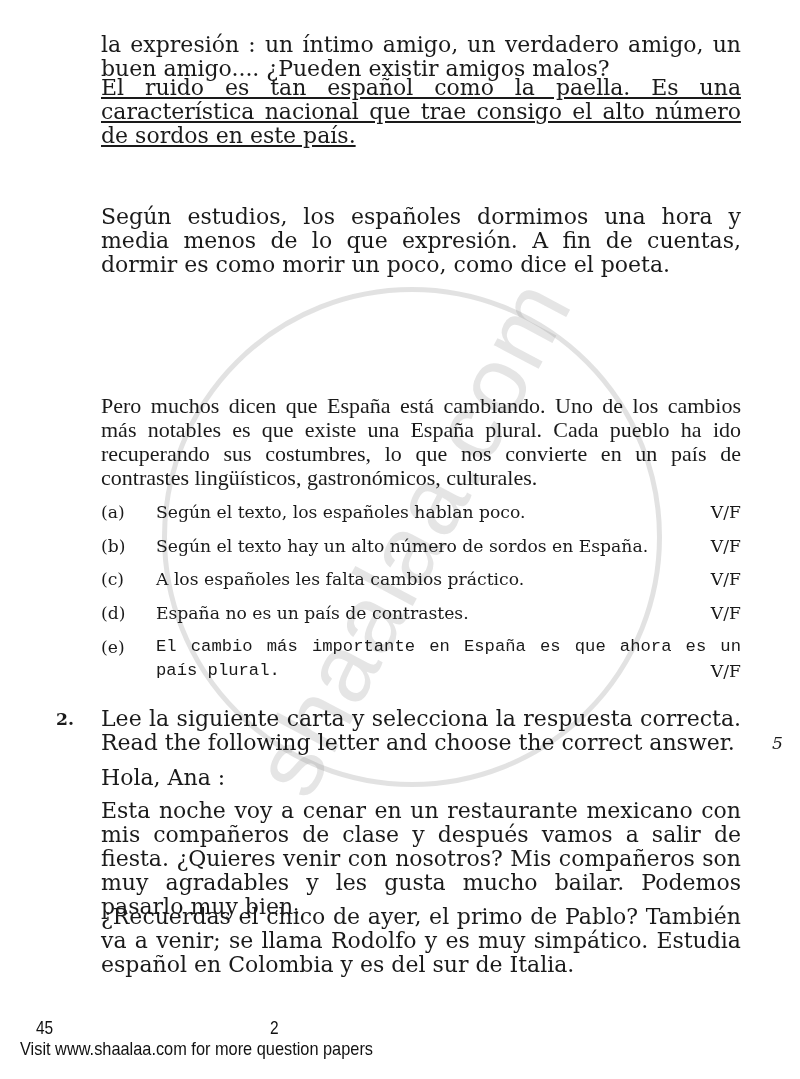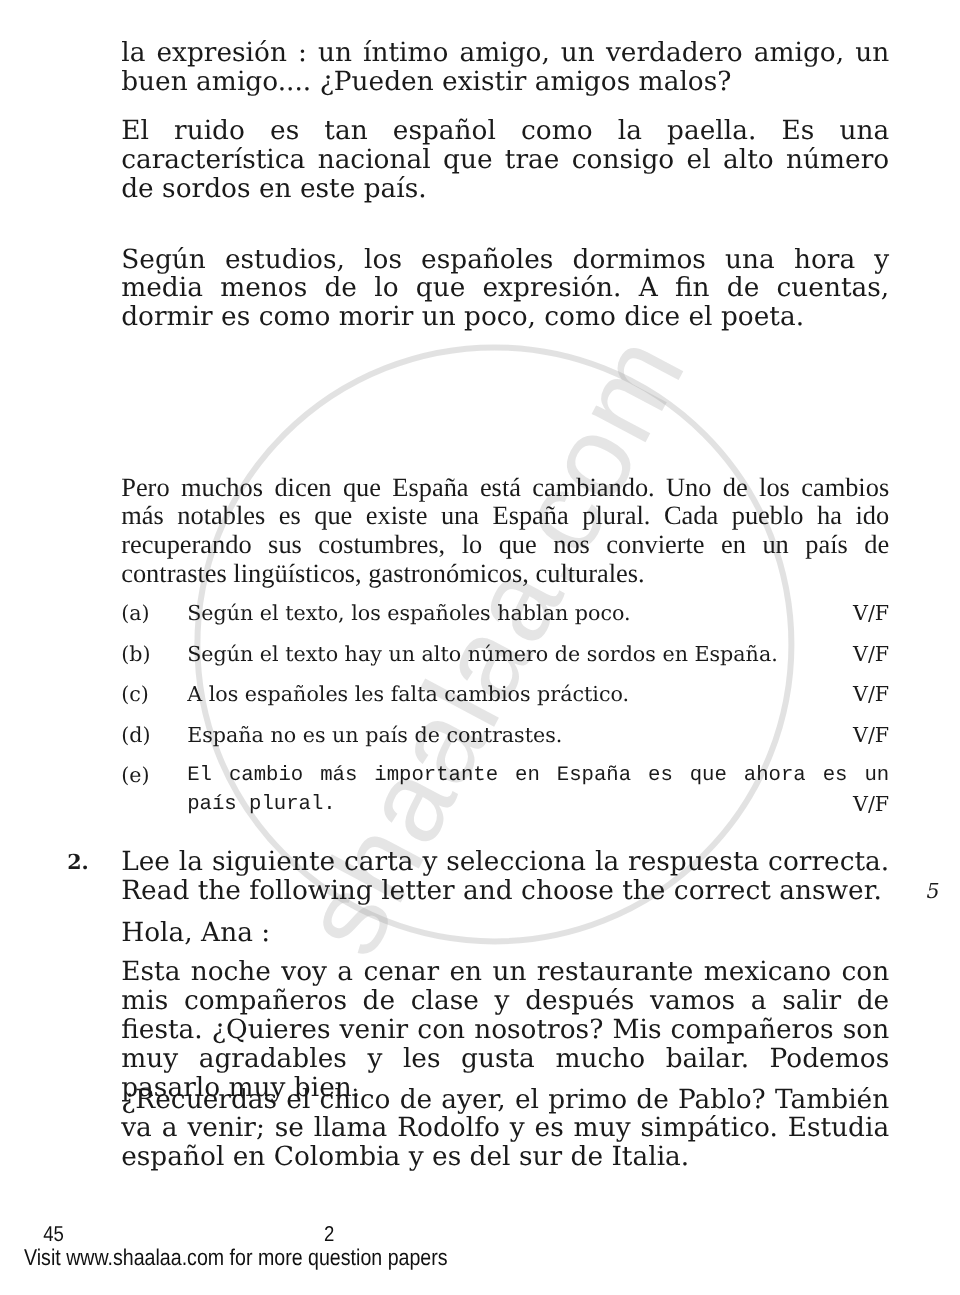--- a/index.html
+++ b/index.html
@@ -104,21 +104,21 @@
 </head>
 <body>
 
 <div class="page">
 
   <div class="watermark">
     <div class="watermark-text">shaalaa.com</div>
   </div>
 
   <div class="para" style="top:33px;">la expresión : un íntimo amigo, un verdadero amigo, un buen amigo.... ¿Pueden existir amigos malos?</div>
-  <div class="para" style="top:98px;">El ruido es tan español como la paella. Es una característica nacional que trae consigo el alto número de sordos en este país.</div>
+  <div class="para" style="top:76px;text-decoration:underline;">El ruido es tan español como la paella. Es una característica nacional que trae consigo el alto número de sordos en este país.</div>
   <div class="para" style="top:205px;">Según estudios, los españoles dormimos una hora y media menos de lo que expresión. A fin de cuentas, dormir es como morir un poco, como dice el poeta.</div>
   <div class="para" style="top:394px;font-family:Liberation Serif, serif;">Pero muchos dicen que España está cambiando. Uno de los cambios más notables es que existe una España plural. Cada pueblo ha ido recuperando sus costumbres, lo que nos convierte en un país de contrastes lingüísticos, gastronómicos, culturales.</div>
 
   <div class="item" style="top:500px;">
     <span class="label">(a)</span>
     <span class="text">Según el texto, los españoles hablan poco.</span>
     <span class="vf">V/F</span>
   </div>
   <div class="item" style="top:534px;">
     <span class="label">(b)</span>

